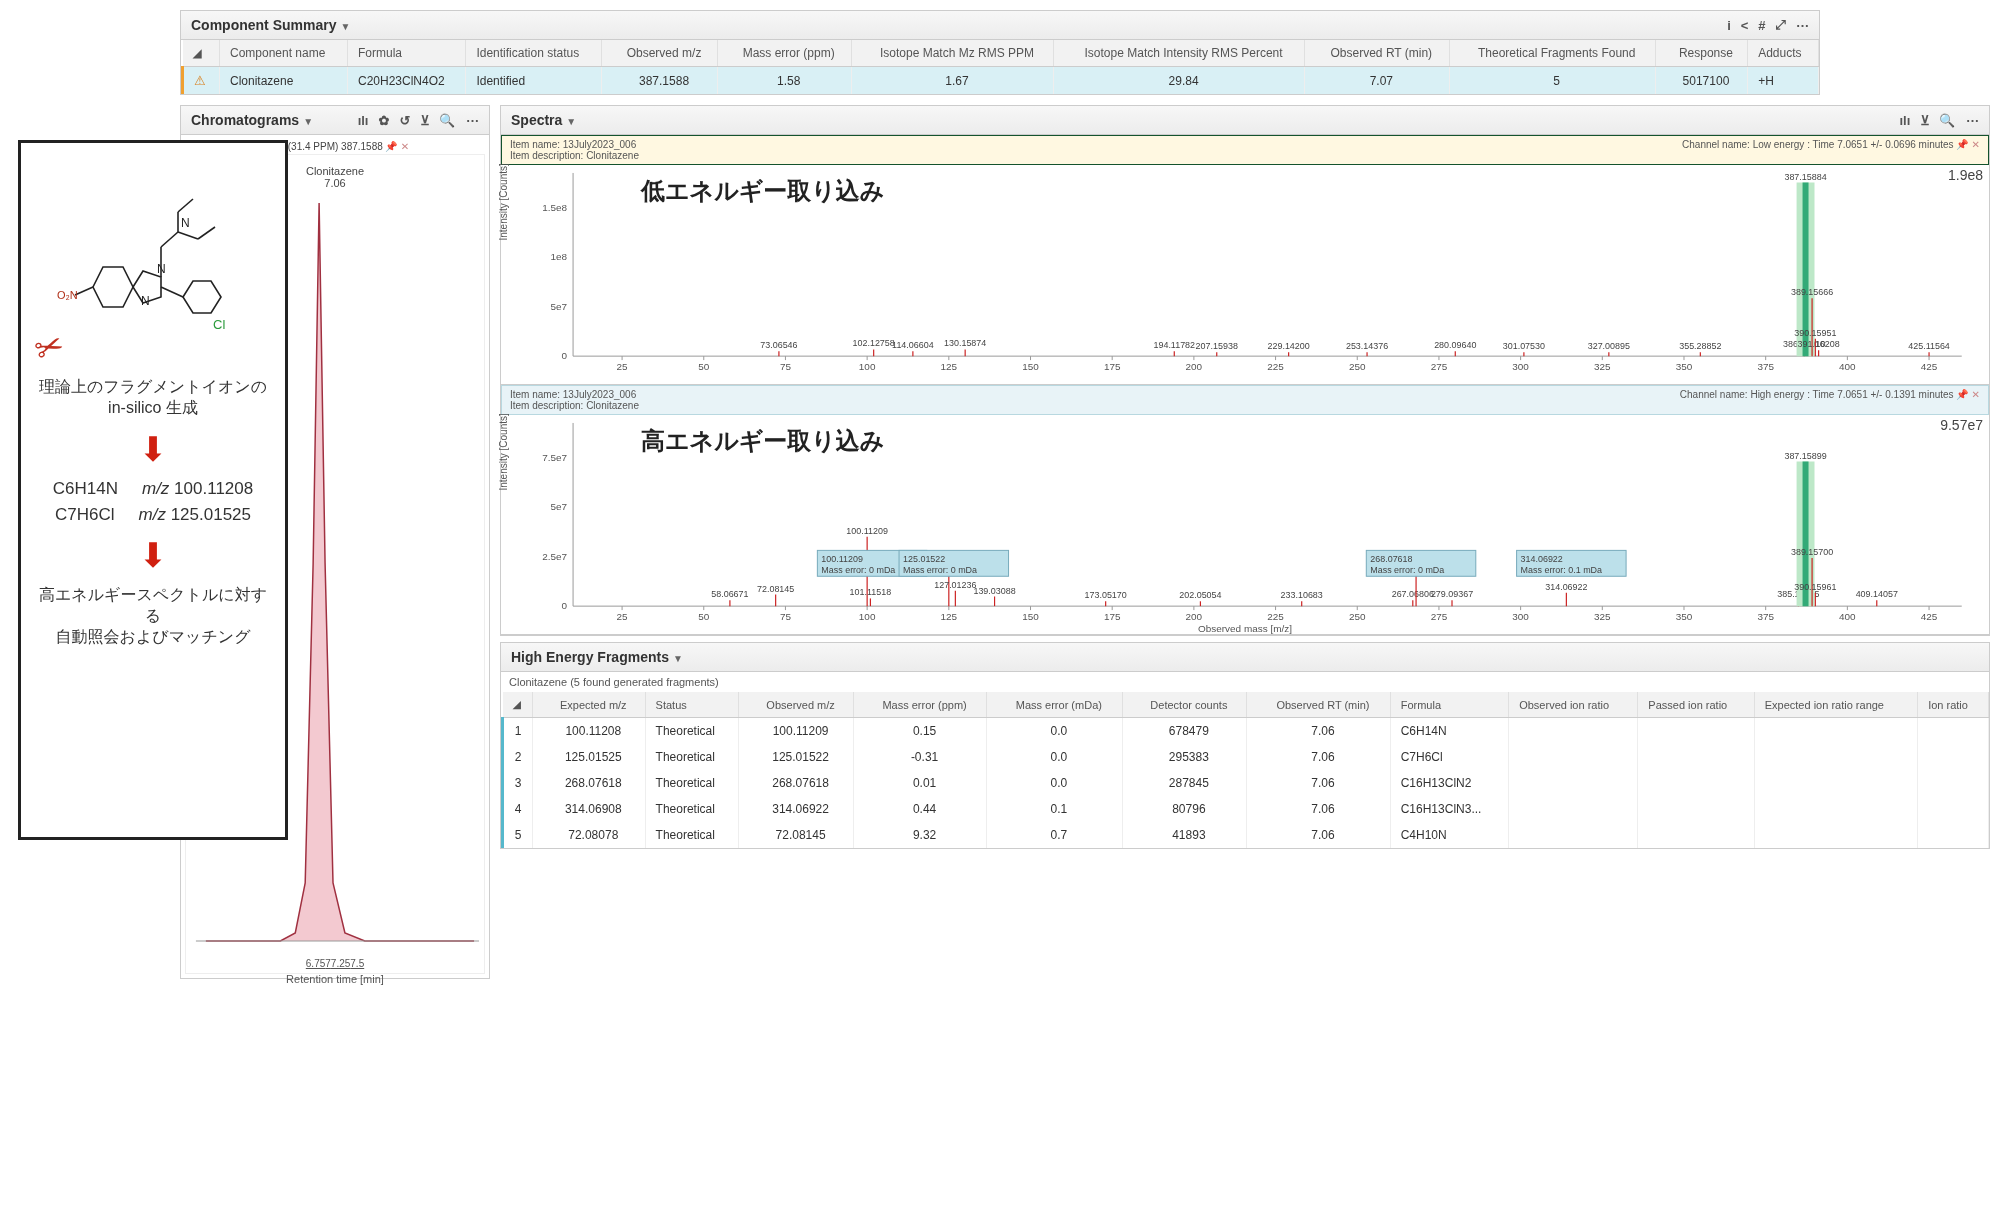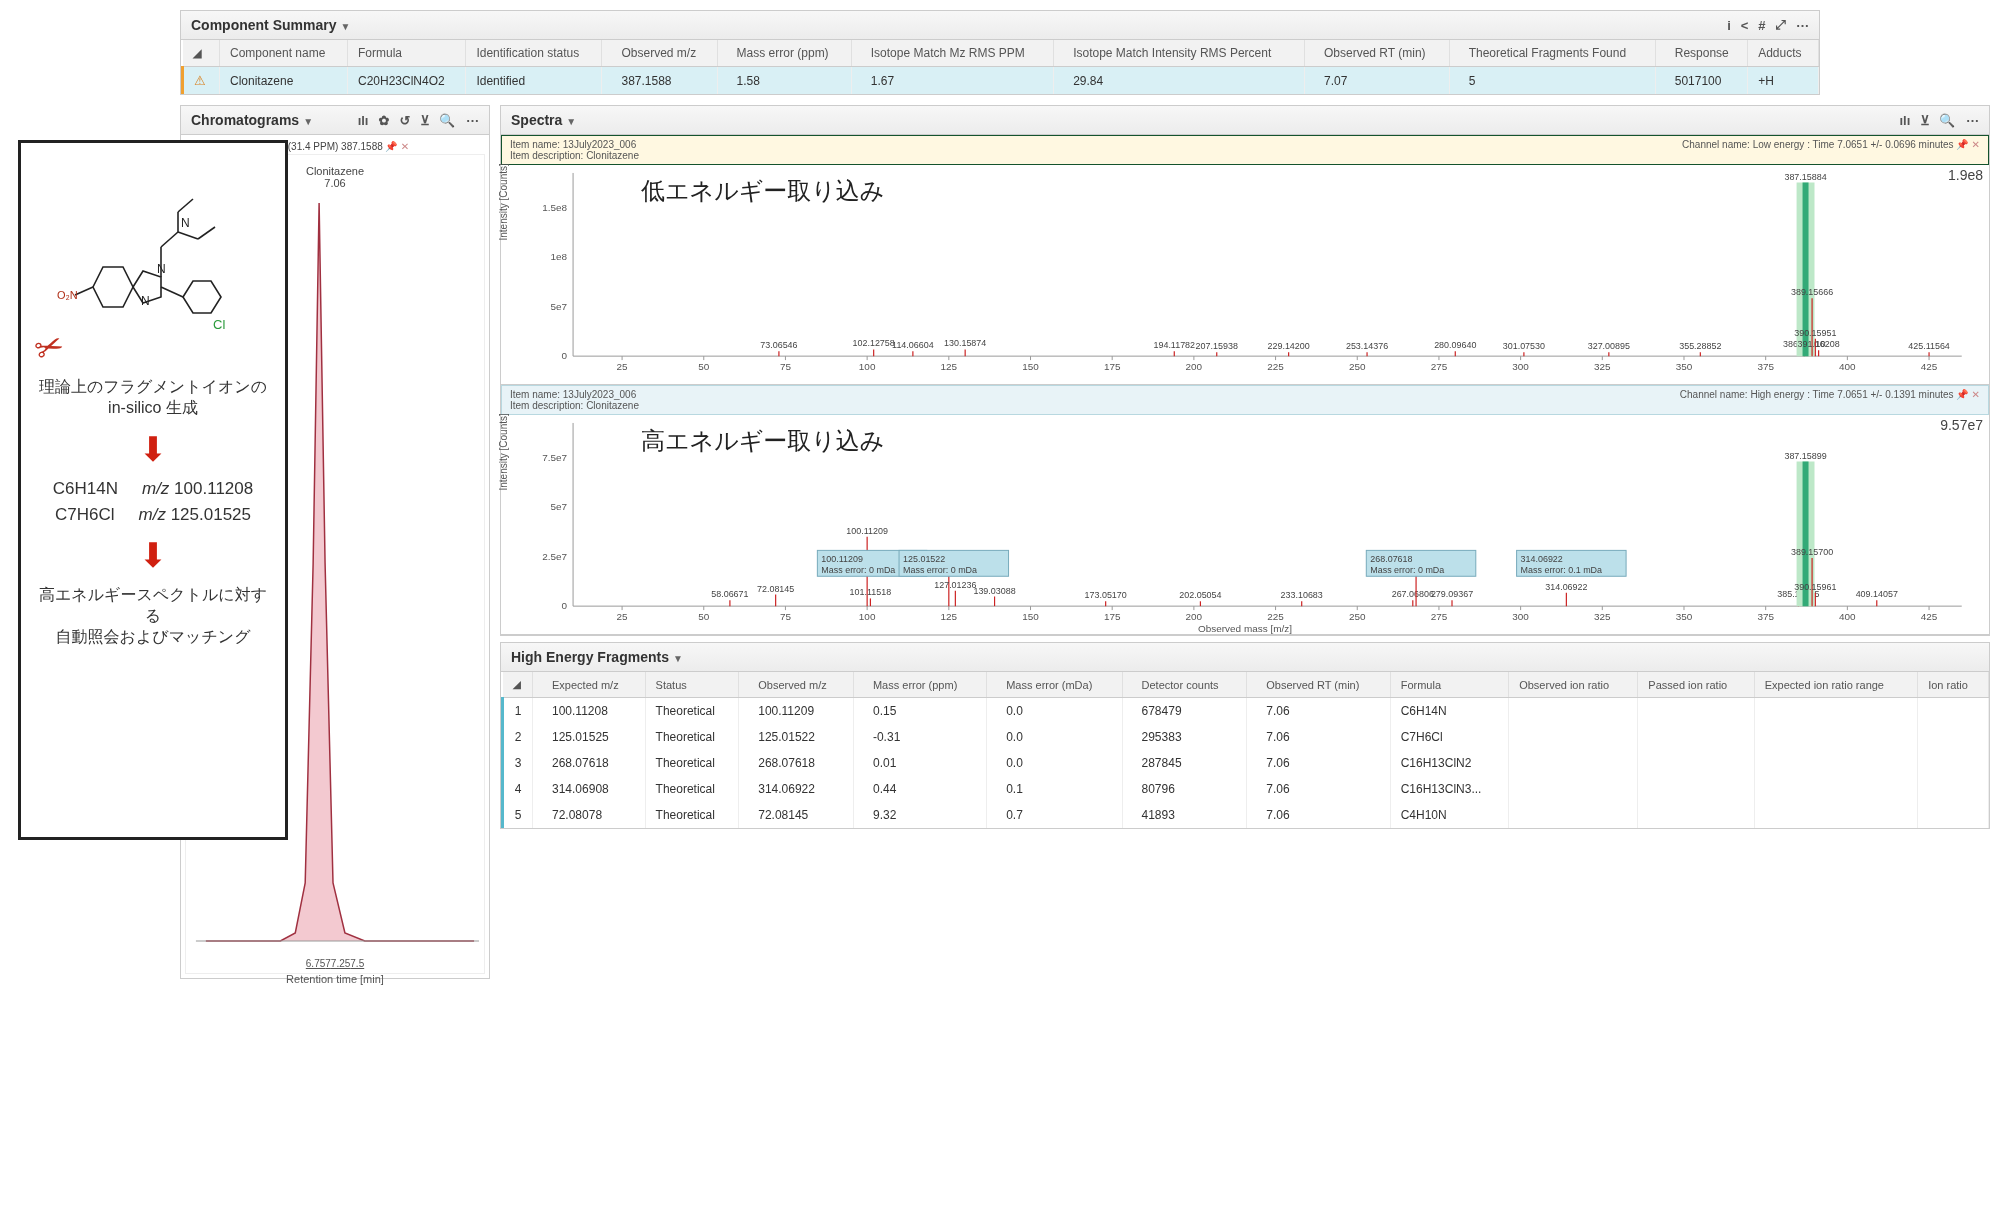--- a/index.html
+++ b/index.html
@@ -25,28 +25,28 @@
   .peak-label { position: absolute; top: 10px; left: 50%; transform: translateX(-50%); font-size: 11px; color: #444; text-align: center; }
   .peak-svg { position: absolute; bottom: 30px; left: 0; width: 100%; height: 780px; }
   .chrom-xaxis { position: absolute; bottom: 4px; left: 0; width: 100%; display: flex; justify-content: center; font-size: 10px; color: #555; text-decoration: underline; }
   .xaxis-label { position:absolute; bottom:-12px; left:50%; transform:translateX(-50%); font-size:11px; color:#555;}
   .spectra-panel { }
   .spec-meta { background: #fff8e1; border: 1px solid #14532d; padding: 3px 8px; font-size: 10px; color: #555; display: flex; justify-content: space-between; }
   .spec-meta.blue { background: #e8f3f7; border-color: #b8d8e0; }
   .spec-plot { position: relative; height: 220px; border-bottom: 1px solid #ccc; }
   .spec-plot svg { width: 100%; height: 100%; }
   .spec-plot .ymax { position: absolute; top: 2px; right: 6px; font-size: 14px; color: #444; }
-  .spec-plot .overlay-label { position: absolute; top: 10px; left: 140px; font-size: 24px; color: #222; }
+  .spec-plot .overlay-label { position: absolute; top: 10px; left: 140px; font-size: 24px; color: #222; font-weight: bold; }
   .ylabel { position: absolute; left: 2px; top: 50%; transform: rotate(-90deg) translateX(40px); transform-origin: left; font-size: 10px; color: #555; }
   .hef-panel { margin-top: 6px; }
   .hef-sub { font-size: 11px; color: #555; padding: 4px 8px; }
   .hef-table th { font-size: 11px; }
   .hef-table td { font-size: 12px; }
   .hef-table tr td:first-child { border-left: 3px solid #56b8cc; width: 30px; text-align: center; }
-  .num-r { text-align: left; padding-left: 19px; }
+  .num-r { text-align: center; padding-left: 19px; }
   .overlay-box { position: absolute; top: 140px; left: 18px; width: 270px; height: 700px; background: #fff; border: 3px solid #222; padding: 14px 10px; z-index: 50; font-size: 16px; text-align: center; }
   .overlay-box .structure { height: 220px; display:flex; align-items:center; justify-content:center; position:relative; }
   .overlay-box .scissors { position:absolute; left:4px; bottom:10px; font-size:34px; color:#c03020; transform:rotate(-20deg);}
   .overlay-box .arrow-down { color: #d02010; font-size: 34px; margin: 10px 0; }
   .overlay-box .frag-line { display: flex; justify-content: center; gap: 24px; font-size: 17px; margin: 6px 0; }
   .overlay-box .frag-line .mz { font-style: italic; }
   .axis-line { stroke:#999; stroke-width:1; }
   .tick { font-size:10px; fill:#555; }
   .peakline { stroke:#c22; stroke-width:1.2; }
   .peakline.green { stroke:#3a7; stroke-width:6; }
@@ -350,20 +350,21 @@
             <text x="1006.8352941176472" y="148" class="mzlabel">314.06922</text>
             <text x="1006.8352941176472" y="159" class="mzlabel">Mass error: 0.1 mDa</text>
           </svg>
       </div>
     </div>
 
     <div class="panel hef-panel">
       <div class="panel-header">
         <span class="title"><span>High Energy Fragments</span><span class="caret">▼</span></span>
       </div>
+      <div class="hef-sub">Clonitazene (5 found generated fragments)</div>
       <table class="hef-table">
         <thead>
             <tr>
           <th>◢</th>
           <th class="num-r">Expected m/z</th>
           <th>Status</th>
           <th class="num-r">Observed m/z</th>
           <th class="num-r">Mass error (ppm)</th>
           <th class="num-r">Mass error (mDa)</th>
           <th class="num-r">Detector counts</th>

